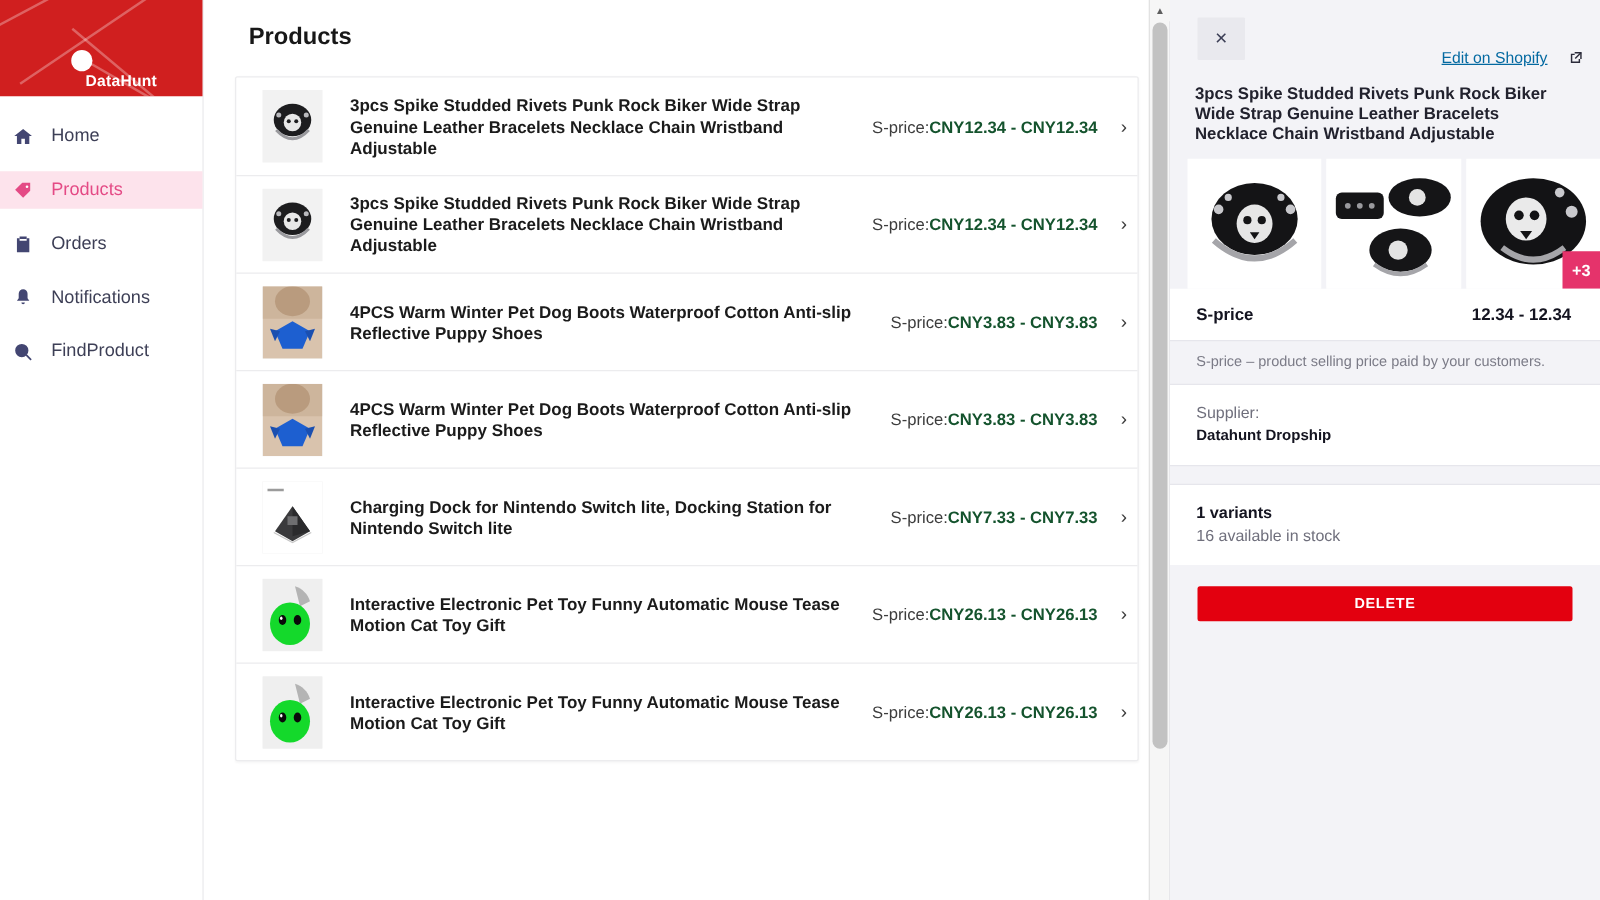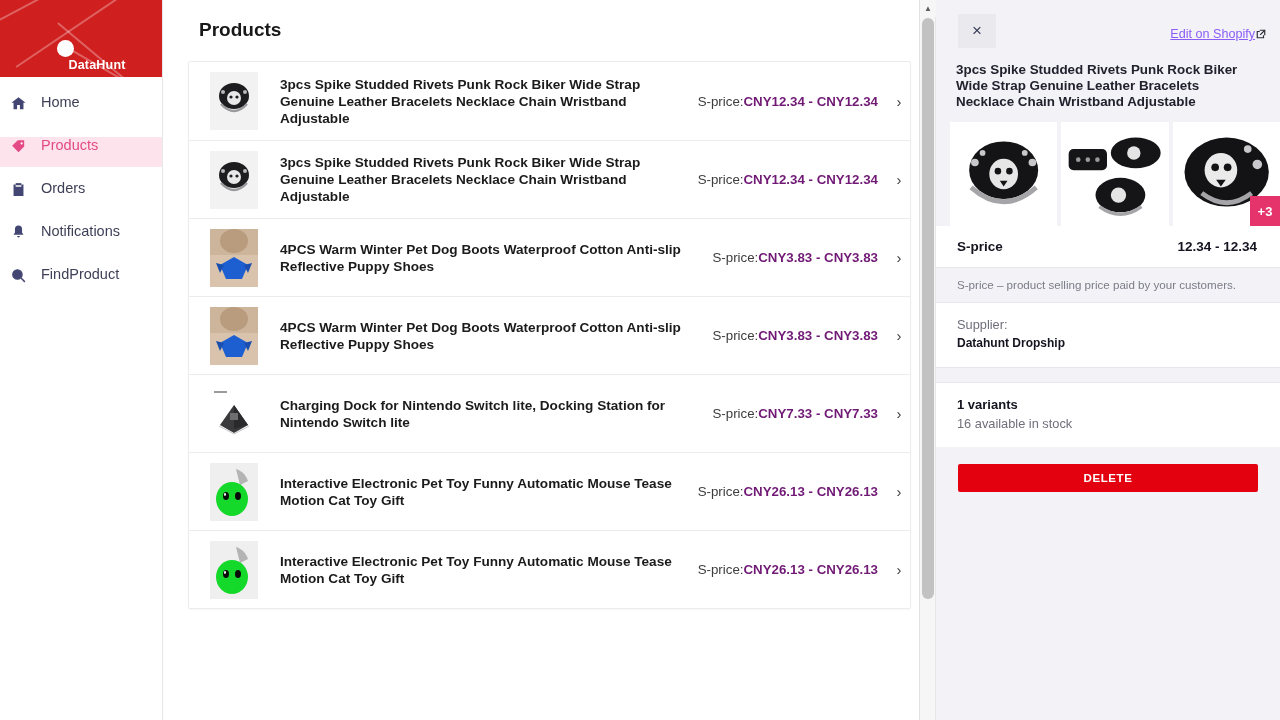--- a/index.html
+++ b/index.html
@@ -34,21 +34,21 @@
     position: absolute; width: 17px; height: 17px; border-radius: 50%;
     background: #fff; left: 57px; top: 40px;
   }
   .logo .wordmark {
     position: absolute; left: 0; right: 0; bottom: 5px;
     text-align: center; color: #fff;
     font-size: 12.5px; font-weight: bold; letter-spacing: .2px; padding-left: 32px;
   }
   .nav { padding-top: 17px; }
   .nav-item {
-    display: flex; align-items: flex-start; gap: 13px;
+    display: flex; align-items: center; gap: 13px;
     height: 30px; padding: 0 0 0 9px;
     color: #3d3f56; font-size: 14.5px;
     cursor: pointer;
   }
   .nav-item + .nav-item { margin-top: 13px; }
   .nav-item .ico { width: 19px; height: 19px; display: flex; align-items: center; justify-content: center; flex: 0 0 19px; }
   .nav-item .ico svg { width: 17px; height: 17px; fill: #434672; }
   .nav-item.active { background: #fde3ec; color: #e44a85; }
   .nav-item.active .ico svg { fill: #e44a85; }
 
@@ -88,21 +88,21 @@
   .thumb svg { width: 48px; height: 58px; display: block; }
   .ptitle {
     flex: 1 1 auto; font-size: 13.6px; line-height: 17px;
     color: #1b1b1b; font-weight: bold;
     max-width: 440px; padding-right: 8px;
   }
   .pprice {
     font-size: 13.3px; color: #3d3d3d; white-space: nowrap;
     margin-right: 10px;
   }
-  .pprice b { color: #701a75; font-weight: bold; }
+  .pprice b { color: #14532d; font-weight: bold; }
   .chev { width: 22px; flex: 0 0 22px; text-align: center; color: #3c3c3c; font-size: 15px; }
 
   
   .scrollbar {
     position: absolute; top: 0; right: 0; width: 16px; height: 720px;
     background: #f6f6f6; border-left: 1px solid #e2e2e2;
   }
   .scroll-up {
     width: 16px; height: 17px; display: flex; align-items: center; justify-content: center;
     background: #f6f6f6; color: #5e5e5e; font-size: 8px; line-height: 1;
@@ -122,23 +122,23 @@
   .panel-top {
     display: flex; align-items: flex-start; justify-content: space-between;
     padding: 14px 14px 0 22px;
   }
   .close-btn {
     width: 38px; height: 34px; background: #e9e9ee;
     display: flex; align-items: center; justify-content: center;
     color: #3c3f56; font-size: 17px; cursor: pointer; border-radius: 1px;
   }
   .edit-link {
-    font-size: 12.6px; color: #8b5cf6; text-decoration: underline;
-    display: inline-flex; align-items: center; gap: 1px; cursor: pointer;
-    margin-top: 13px;
+    font-size: 12.6px; color: #0369a1; text-decoration: underline;
+    display: inline-flex; align-items: center; gap: 18px; cursor: pointer;
+    margin-top: 25px;
   }
   .edit-link svg { width: 10px; height: 10px; fill: none; stroke: #2b2b3a; stroke-width: 1.4; }
   .panel-title {
     font-size: 13.4px; font-weight: bold; line-height: 16px; color: #22222e;
     padding: 14px 24px 0 20px;
   }
   .gallery {
     display: flex; gap: 4px; padding: 12px 0 0 14px; width: 344px;
   }
   .gthumb {

